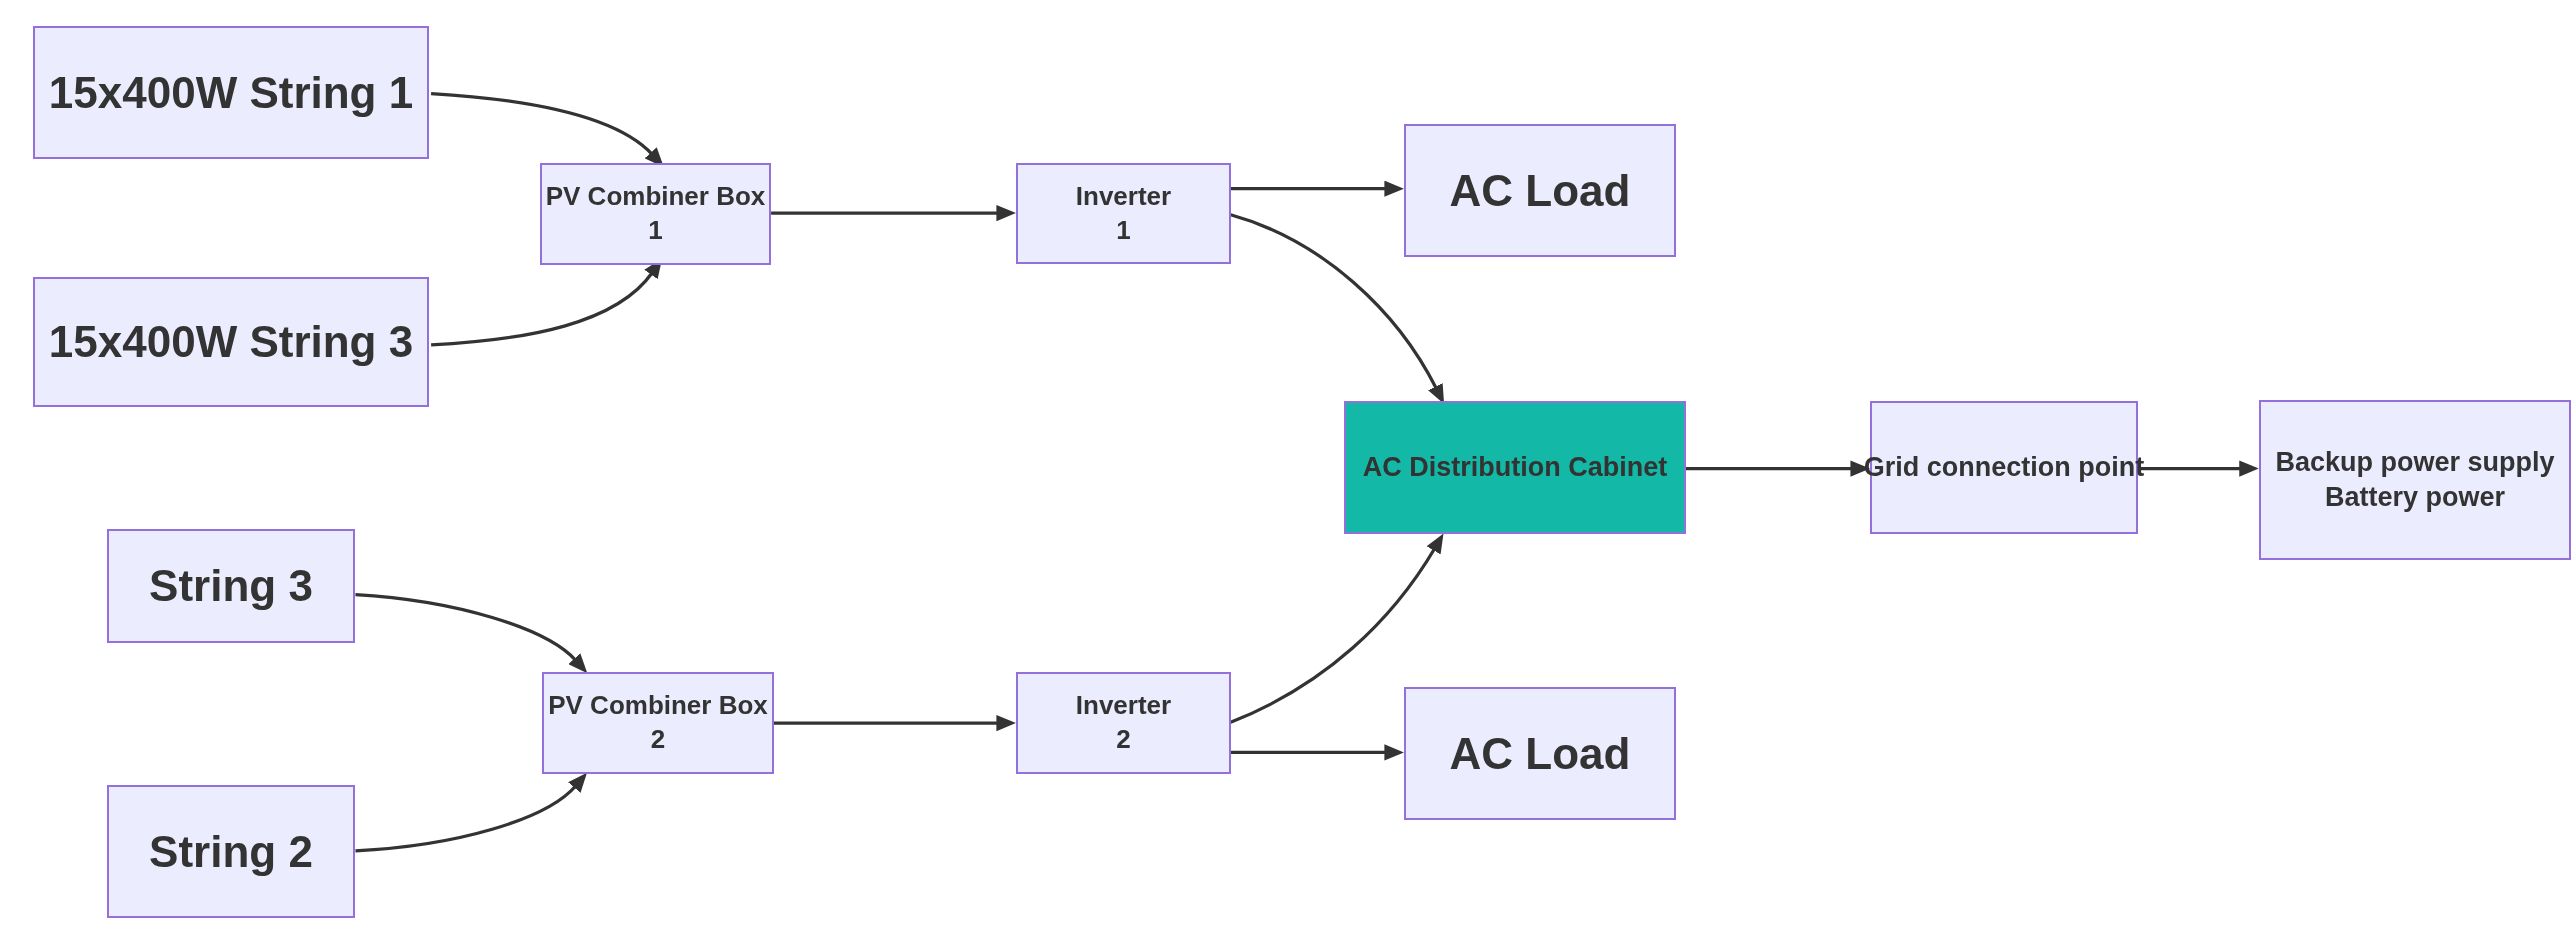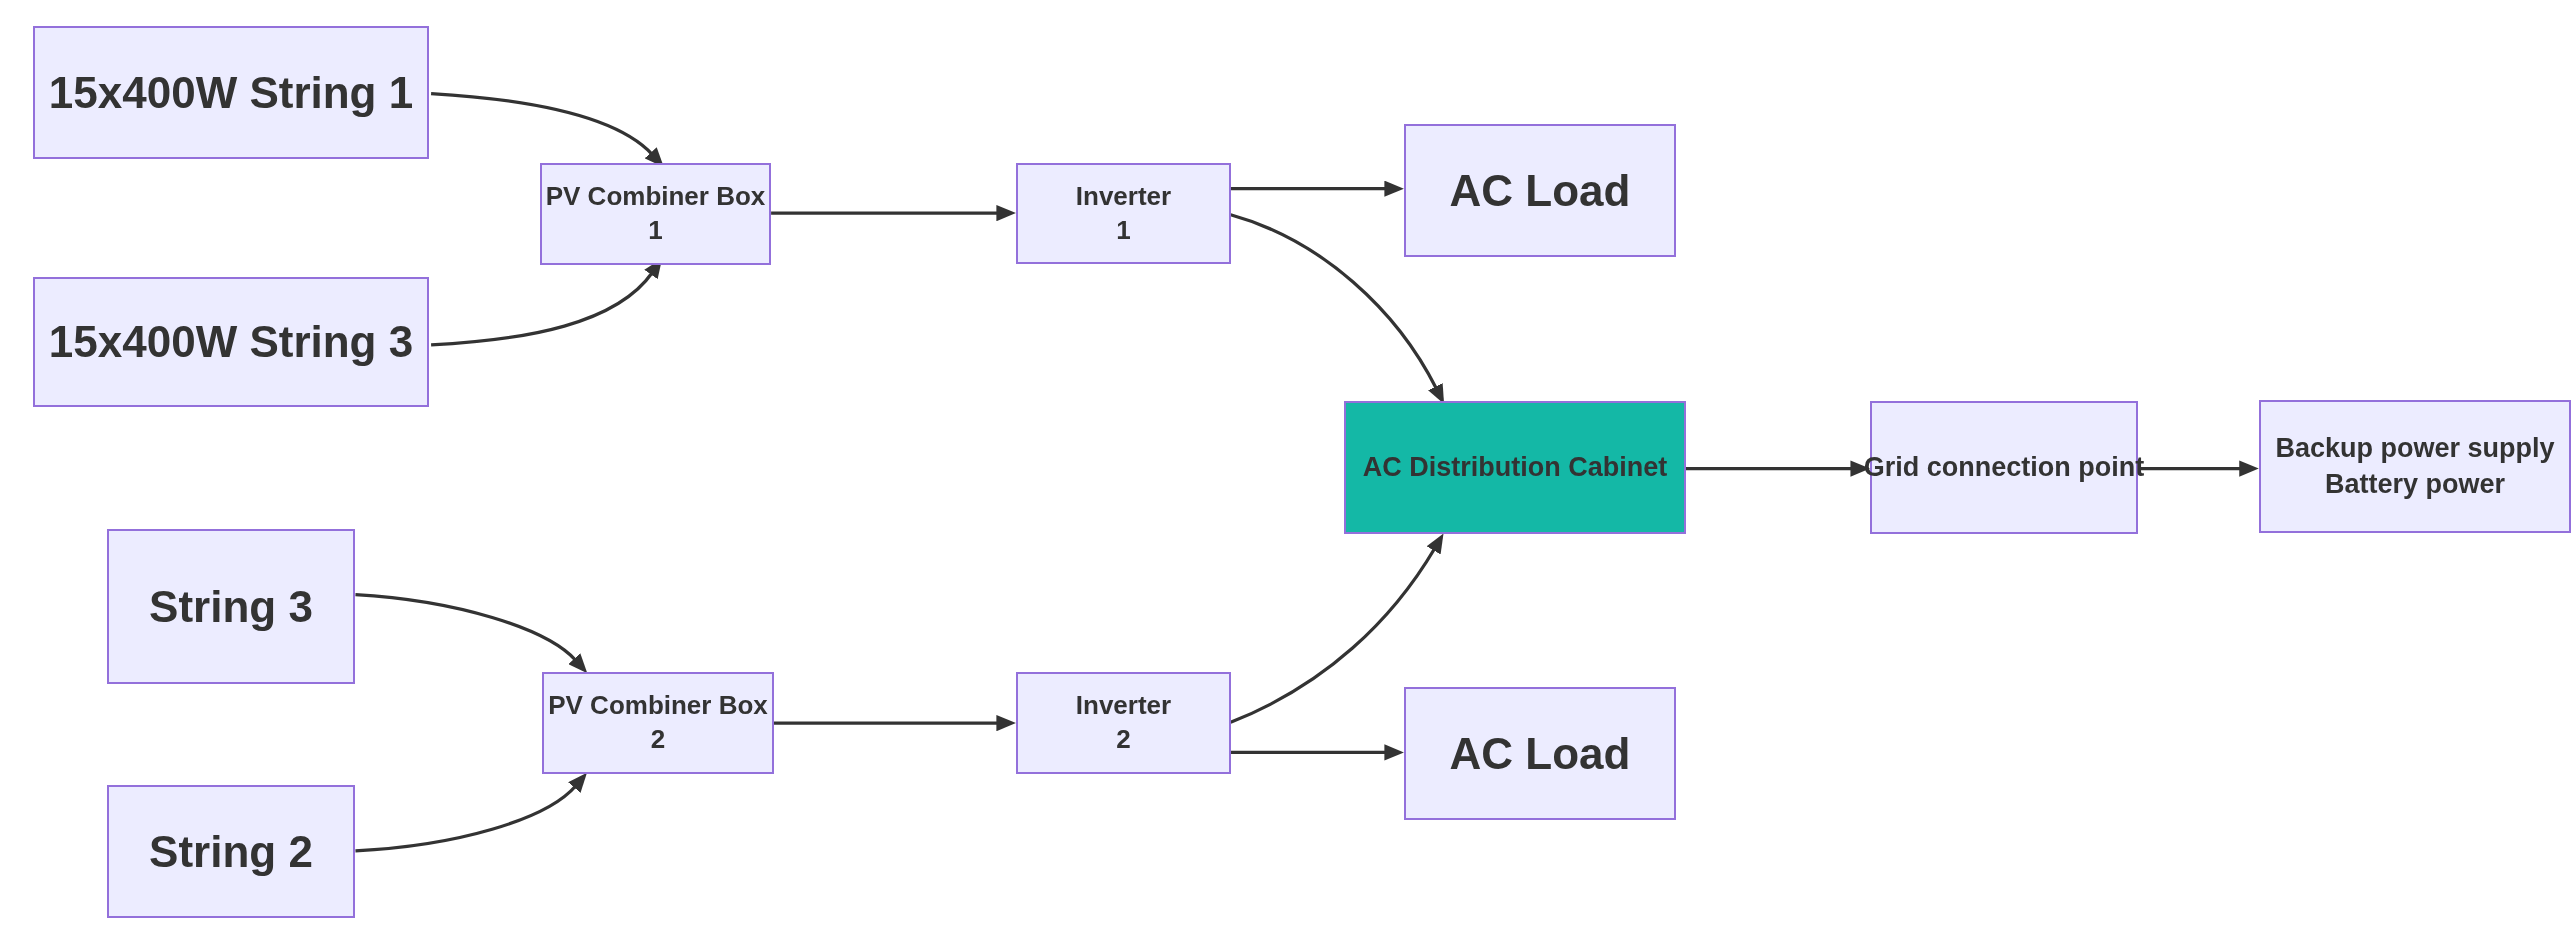--- a/index.html
+++ b/index.html
@@ -79,25 +79,25 @@
       </div>
       <div class="node large" style="left: 1404px; top: 124px; width: 272px; height: 133px; background: rgb(236, 236, 255); border: 2.4px solid rgb(147, 112, 219); color: rgb(51, 51, 51);">
         <span>AC Load</span>
       </div>
       <div class="node mid" style="left: 1344px; top: 401px; width: 342px; height: 133px; background: #14b8a6; border: 2.4px solid rgb(147, 112, 219); color: rgb(51, 51, 51);">
         <span>AC Distribution Cabinet</span>
       </div>
       <div class="node mid" style="left: 1870px; top: 401px; width: 268px; height: 133px; background: rgb(236, 236, 255); border: 2.4px solid rgb(147, 112, 219); color: rgb(51, 51, 51);">
         <span>Grid connection point</span>
       </div>
-      <div class="node mid" style="left: 2259px; top: 400px; width: 312px; height: 133px; background: rgb(236, 236, 255); border: 2.4px solid rgb(147, 112, 219); color: rgb(51, 51, 51);">
+      <div class="node mid" style="left: 2259px; top: 400px; width: 312px; height: 160px; background: rgb(236, 236, 255); border: 2.4px solid rgb(147, 112, 219); color: rgb(51, 51, 51);">
         <span>Backup power supply</span>
         <span>Battery power</span>
       </div>
-      <div class="node large" style="left: 107px; top: 529px; width: 248px; height: 155px; background: rgb(236, 236, 255); border: 2.4px solid rgb(147, 112, 219); color: rgb(51, 51, 51);">
+      <div class="node large" style="left: 107px; top: 529px; width: 248px; height: 114px; background: rgb(236, 236, 255); border: 2.4px solid rgb(147, 112, 219); color: rgb(51, 51, 51);">
         <span>String 3</span>
       </div>
       <div class="node large" style="left: 107px; top: 785px; width: 248px; height: 133px; background: rgb(236, 236, 255); border: 2.4px solid rgb(147, 112, 219); color: rgb(51, 51, 51);">
         <span>String 2</span>
       </div>
       <div class="node small" style="left: 542px; top: 672px; width: 232px; height: 102px; background: rgb(236, 236, 255); border: 2.4px solid rgb(147, 112, 219); color: rgb(51, 51, 51);">
         <span>PV Combiner Box</span>
         <span>2</span>
       </div>
       <div class="node small" style="left: 1016px; top: 672px; width: 215px; height: 102px; background: rgb(236, 236, 255); border: 2.4px solid rgb(147, 112, 219); color: rgb(51, 51, 51);">

